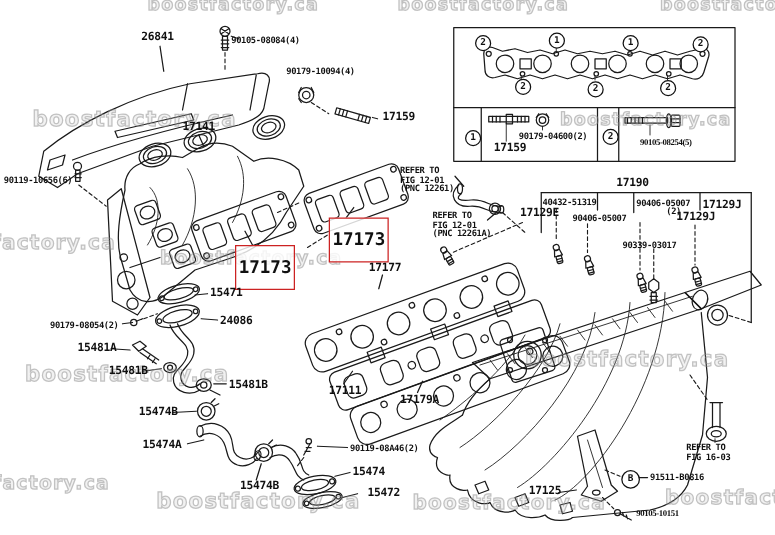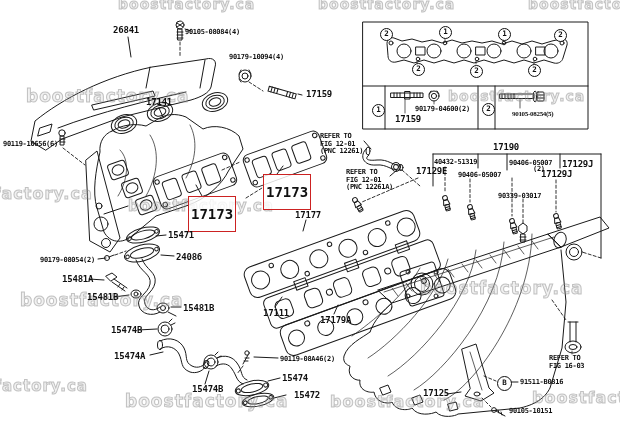--- a/index.html
+++ b/index.html
@@ -442,21 +442,21 @@
       <div class="lbl sm" style="left: 533px; top: 165px;">(2)</div>
       <div class="lbl lg" style="left: 416px; top: 167px;">17129E</div>
       <div class="lbl lg" style="left: 562px; top: 160px;">17129J</div>
       <div class="lbl lg" style="left: 541px; top: 170px;">17129J</div>
       <div class="lbl sm" style="left: 498px; top: 192px;">90339-03017</div>
       <div class="lbl lg" style="left: 395px; top: 115px;">17159</div>
       <div class="lbl sm" style="left: 415px; top: 105px;">90179-04600(2)</div>
       <div class="lbl sm" style="left: 512px; top: 110px; font-family: Liberation Serif, serif;">90105-08254(5)</div>
       <div class="lbl sm" style="left: 520px; top: 378px;">91511-B0816</div>
       <div class="lbl lg" style="left: 423px; top: 389px;">17125</div>
-      <div class="lbl sm" style="left: 509px; top: 407px;">90105-10151</div>
+      <div class="lbl sm" style="left: 509px; top: 407px; font-family: Liberation Serif, serif;">90105-10151</div>
     </div>
   <div id="notes">
       <div class="note" style="left: 320px; top: 133px;">REFER TO
 FIG 12-01
 (PNC 12261)</div>
       <div class="note" style="left: 346px; top: 169px;">REFER TO
 FIG 12-01
 (PNC 12261A)</div>
       <div class="note" style="left: 549px; top: 355px;">REFER TO
 FIG 16-03</div>

